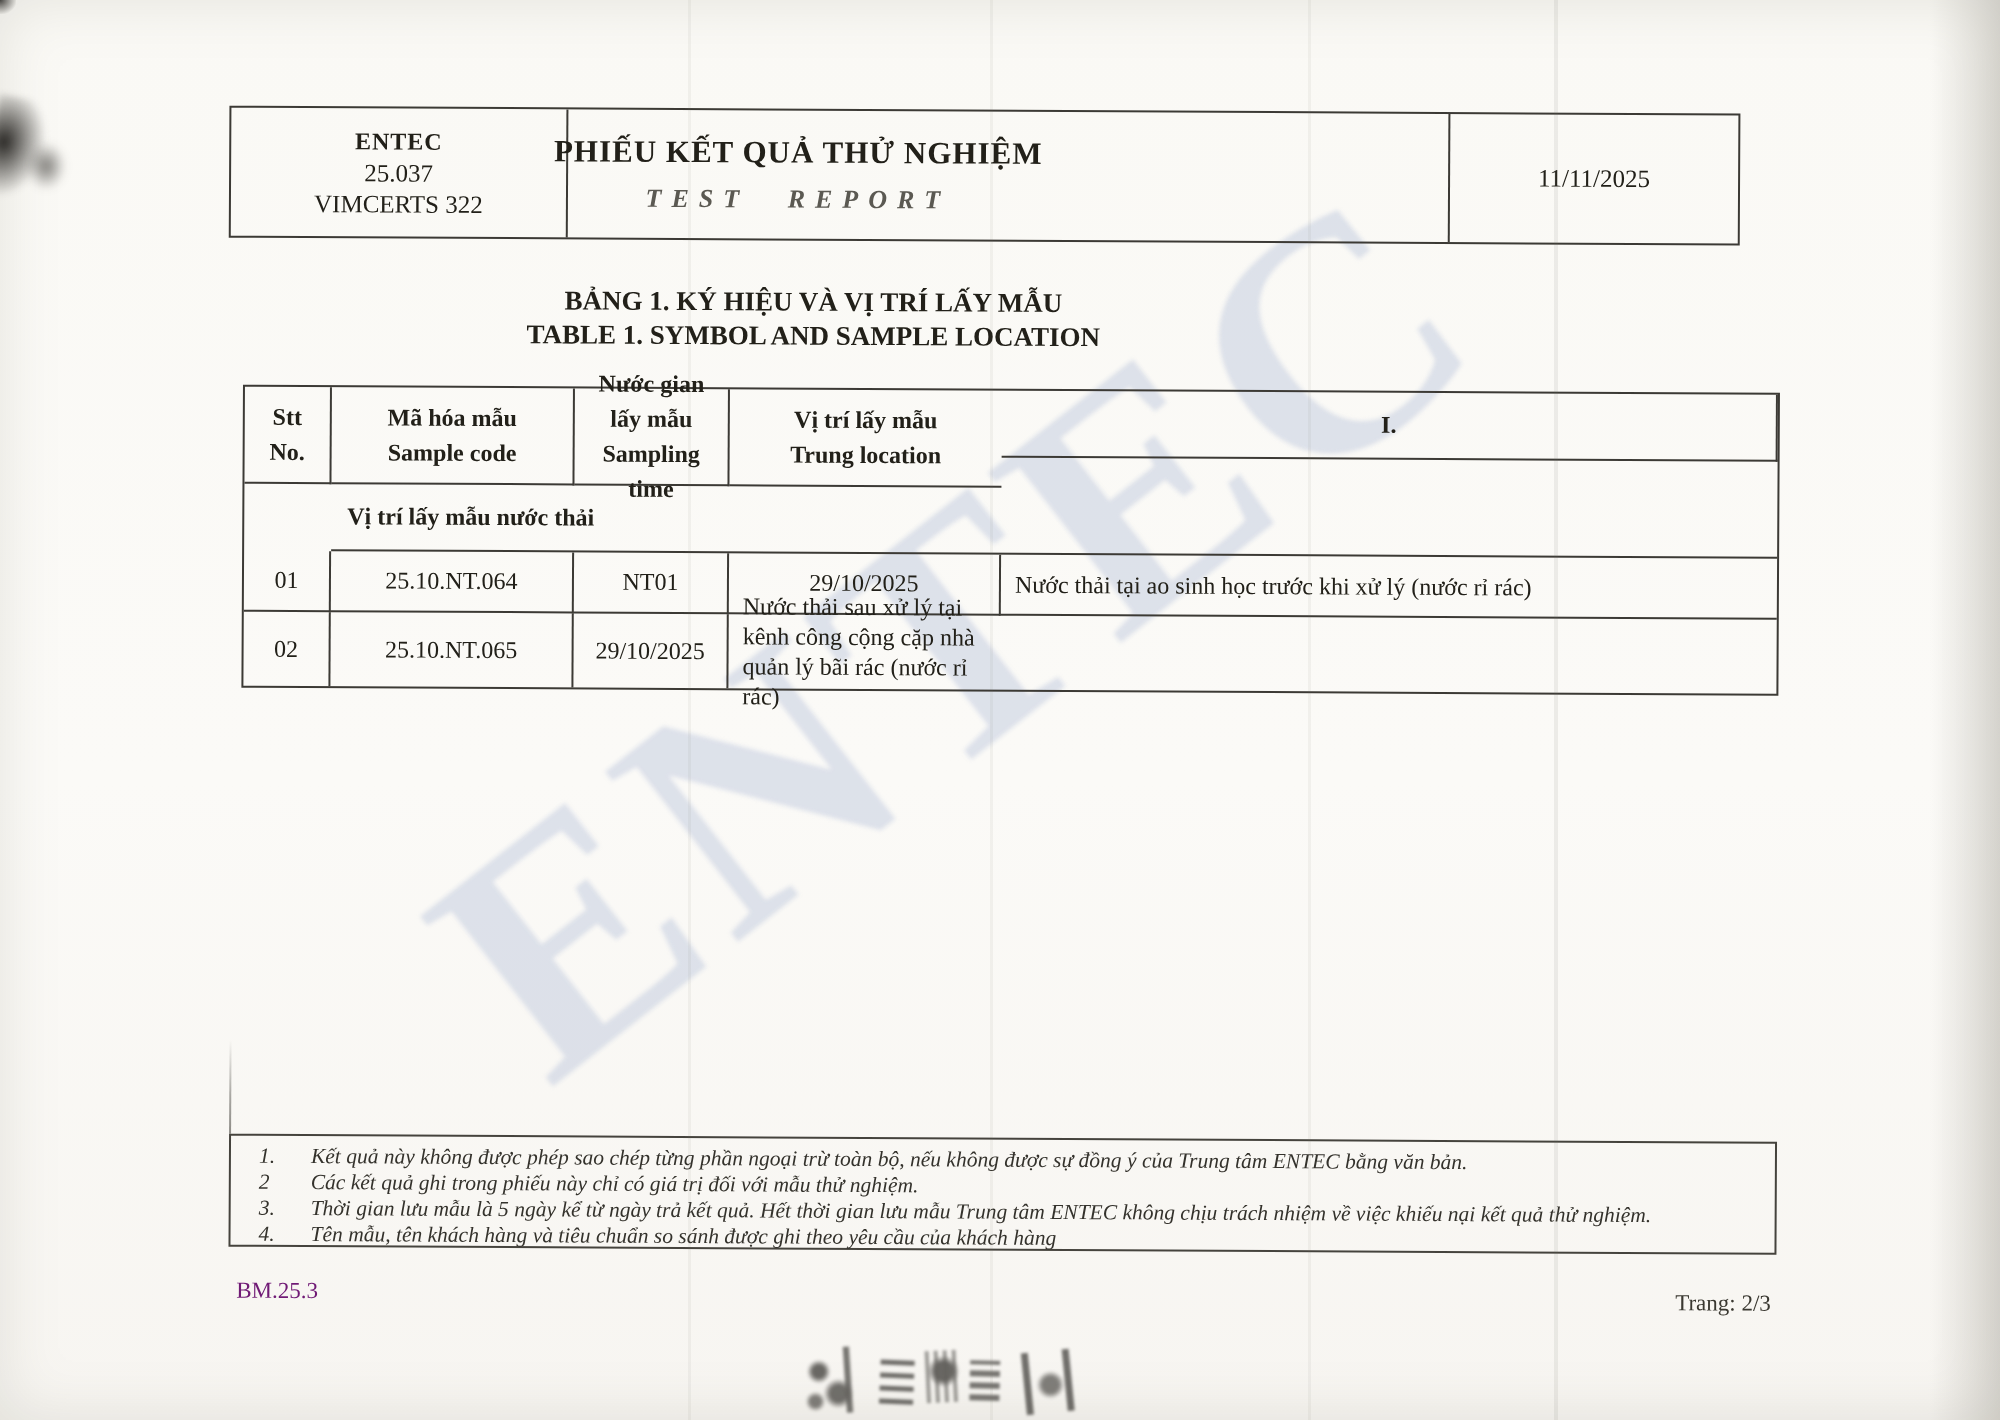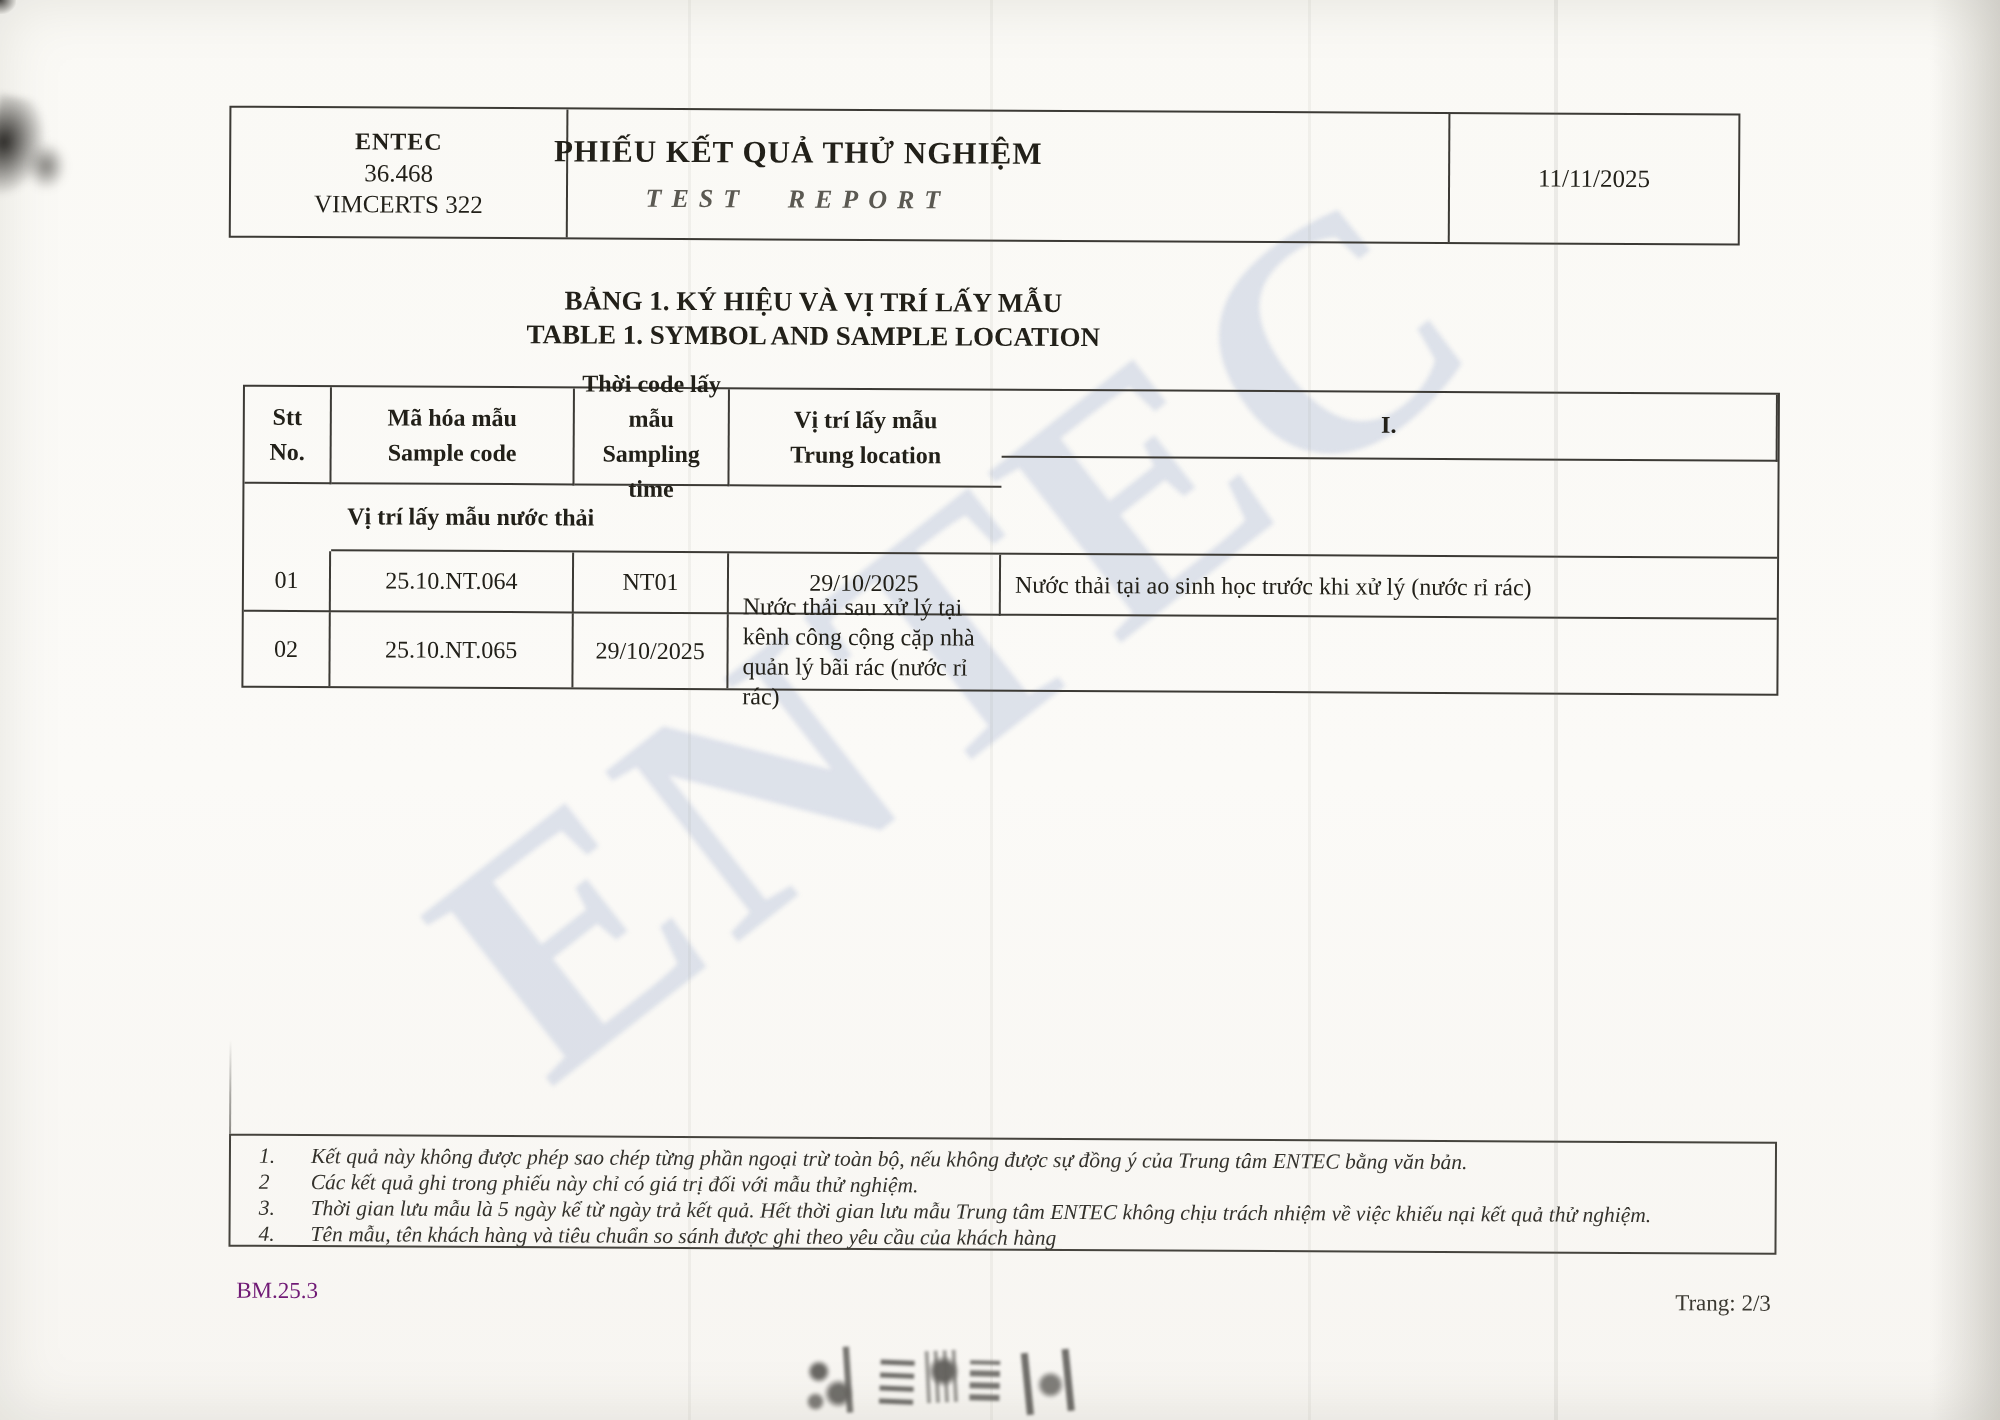--- a/index.html
+++ b/index.html
@@ -174,21 +174,21 @@
 
 <div class="watermark">
   <span>ENTEC</span>
 </div>
 
 <div class="tilt">
 
   <div class="hdr">
     <div class="hdr-org">
       <span class="org-name">ENTEC</span>
-      <span class="org-sub">36.468</span>
+      <span class="org-sub">25.037</span>
       <span class="org-sub">VIMCERTS 322</span>
     </div>
     <div class="hdr-mid">
       <span class="report-title-vi">PHIẾU KẾT QUẢ THỬ NGHIỆM</span>
       <span class="report-title-en">TEST REPORT</span>
     </div>
     <div class="hdr-date">
       <span>11/11/2025</span>
     </div>
   </div>
@@ -202,21 +202,21 @@
 
     <div class="c head">
       <span>Stt</span>
       <span>No.</span>
     </div>
     <div class="c head">
       <span>Mã hóa mẫu</span>
       <span>Sample code</span>
     </div>
     <div class="c head">
-      <span>Thời code lấy mẫu</span>
+      <span>Nước gian lấy mẫu</span>
       <span>Sampling time</span>
     </div>
     <div class="c head last">
       <span>Vị trí lấy mẫu</span>
       <span>Trung location</span>
     </div>
 
     <div class="c sec">I.</div>
     <div class="c sec sec-label last">Vị trí lấy mẫu nước thải</div>
 

